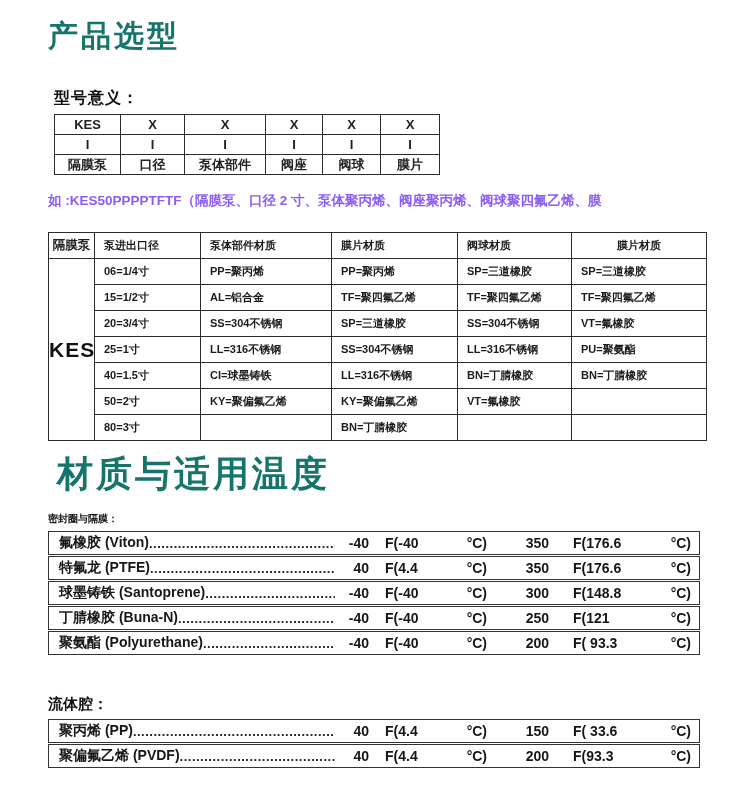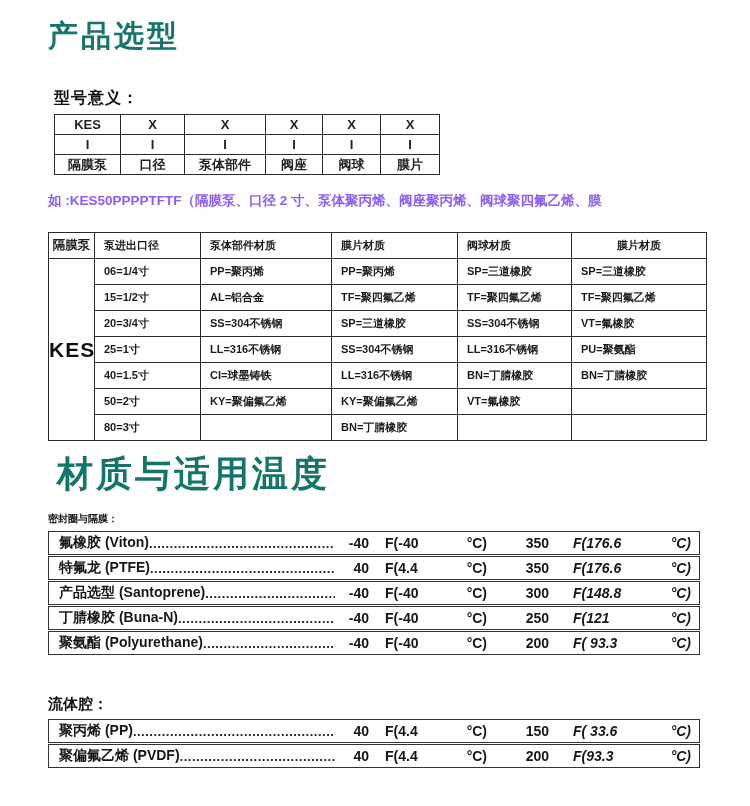--- a/index.html
+++ b/index.html
@@ -58,21 +58,21 @@
     display:flex; align-items:center; border:1px solid #333;
     height:24px; margin-top:1px; padding:0 8px 0 10px;
     font-size:14px; font-weight:700; color:#161616;
   }
   .tlabel { white-space:nowrap; }
   .dots { flex:1 1 auto; overflow:hidden; white-space:nowrap; font-weight:600; color:#222; }
   .dots::after { content:"..................................................................................................................................."; letter-spacing:0.5px; font-size:13px; }
   .tminf { flex:0 0 34px; text-align:right; }
   .tminc { flex:0 0 102px; margin-left:16px; display:flex; justify-content:space-between; }
   .tmaxf { flex:0 0 48px; margin-left:14px; text-align:right; }
-  .tmaxc { flex:0 0 118px; margin-left:24px; display:flex; justify-content:space-between;font-style:italic; }
+  .tmaxc { flex:0 0 118px; margin-left:24px; display:flex; justify-content:space-between; }
 </style>
 </head>
 <body>
 
 <div class="page">
 
   <div class="sec-title t1">产品选型</div>
 
   <div class="sub-heading h-model">型号意义：</div>
 
@@ -207,21 +207,21 @@
           <span>F(4.4</span>
           <span>°C)</span>
         </span>
       <span class="tmaxf">350</span>
       <span class="tmaxc">
           <span>F(176.6</span>
           <span>°C)</span>
         </span>
     </div>
     <div class="trow">
-      <span class="tlabel">产品选型  (Santoprene)</span>
+      <span class="tlabel">球墨铸铁  (Santoprene)</span>
       <span class="dots"></span>
       <span class="tminf">-40</span>
       <span class="tminc">
           <span>F(-40</span>
           <span>°C)</span>
         </span>
       <span class="tmaxf">300</span>
       <span class="tmaxc">
           <span>F(148.8</span>
           <span>°C)</span>

